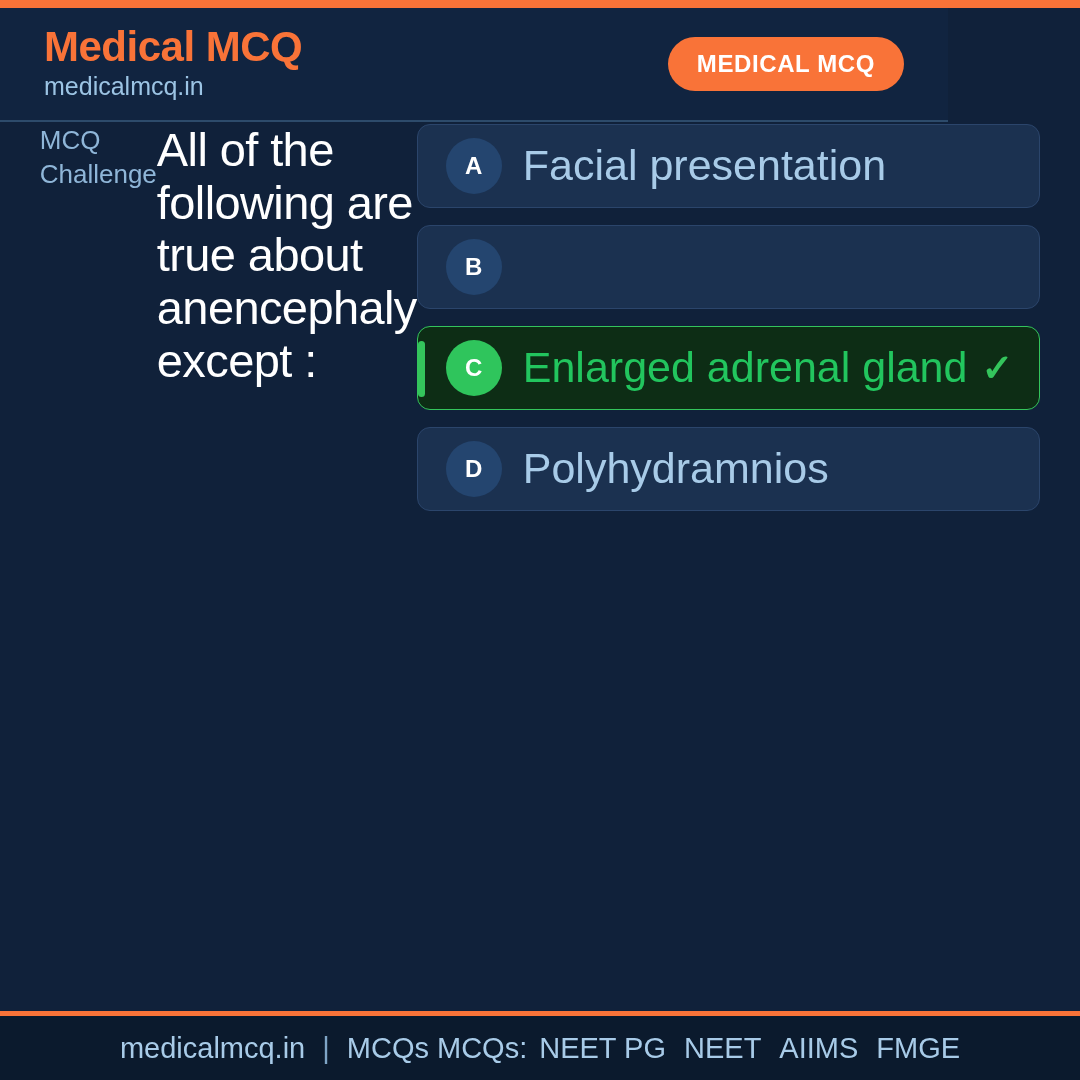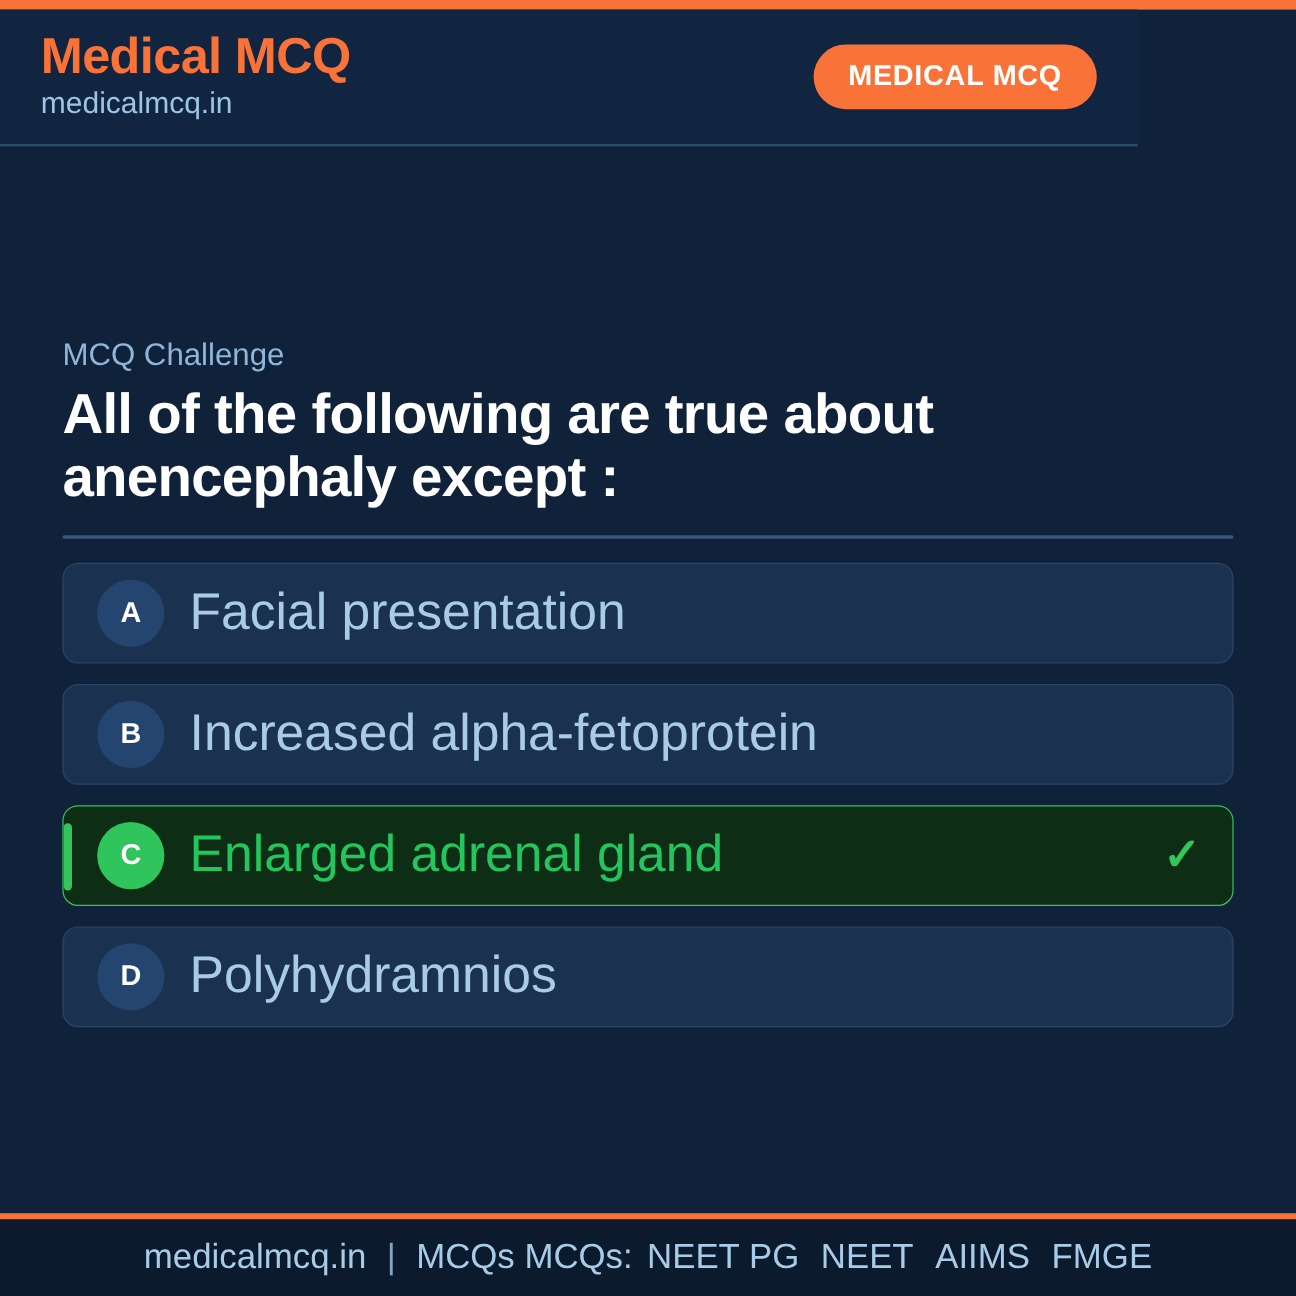--- a/index.html
+++ b/index.html
@@ -31,21 +31,21 @@
     position:absolute;
     top:8px; left:0;
     width:948px;
     height:114px;
     background:#112440;
     border-bottom:2px solid #2d4b६b;
     border-bottom:2px solid #2d4b6b;
     display:flex;
     align-items:center;
     justify-content:space-between;
-    padding:0 34px;
+    padding:0 44px;
   }
 
   .brand-block { display:flex; flex-direction:column; justify-content:center; }
 
   #brand-title {
     font-size:42px;
     font-weight:bold;
     color:#f97338;
     line-height:1.05;
     letter-spacing:-0.5px;
@@ -70,34 +70,33 @@
   }
 
   
   #main-content {
     position:absolute;
     top:124px; left:0;
     width:1080px;
     height:887px;
     padding:0 52px;
     display:flex;
-    flex-direction:column;
     justify-content:center;
   }
 
   #question-eyebrow {
     font-size:26px;
     color:#8fb6d8;
     margin-bottom:6px;
     line-height:1.3;
   }
 
   #question-title {
     font-size:47px;
-    font-weight:bold;
+    font-weight:normal;
     color:#ffffff;
     line-height:1.12;
     letter-spacing:-0.6px;
   }
 
   #question-divider {
     height:3px;
     background:#35557c;
     margin:22px 0 20px 0;
     border-radius:2px;
@@ -218,21 +217,20 @@
   <h1 id="question-title">All of the following are true about anencephaly except :</h1>
   <div id="question-divider"></div>
 
   <div id="options-list">
       <div class="option-row">
         <div class="option-badge">A</div>
         <div class="option-text">Facial presentation</div>
       </div>
       <div class="option-row">
         <div class="option-badge">B</div>
-        <div class="option-text">Increased alpha-fetoprotein</div>
       </div>
       <div class="option-row correct">
         <div class="option-accent"></div>
         <div class="option-badge">C</div>
         <div class="option-text">Enlarged adrenal gland</div>
         <div class="option-check">✓</div>
       </div>
       <div class="option-row">
         <div class="option-badge">D</div>
         <div class="option-text">Polyhydramnios</div>

